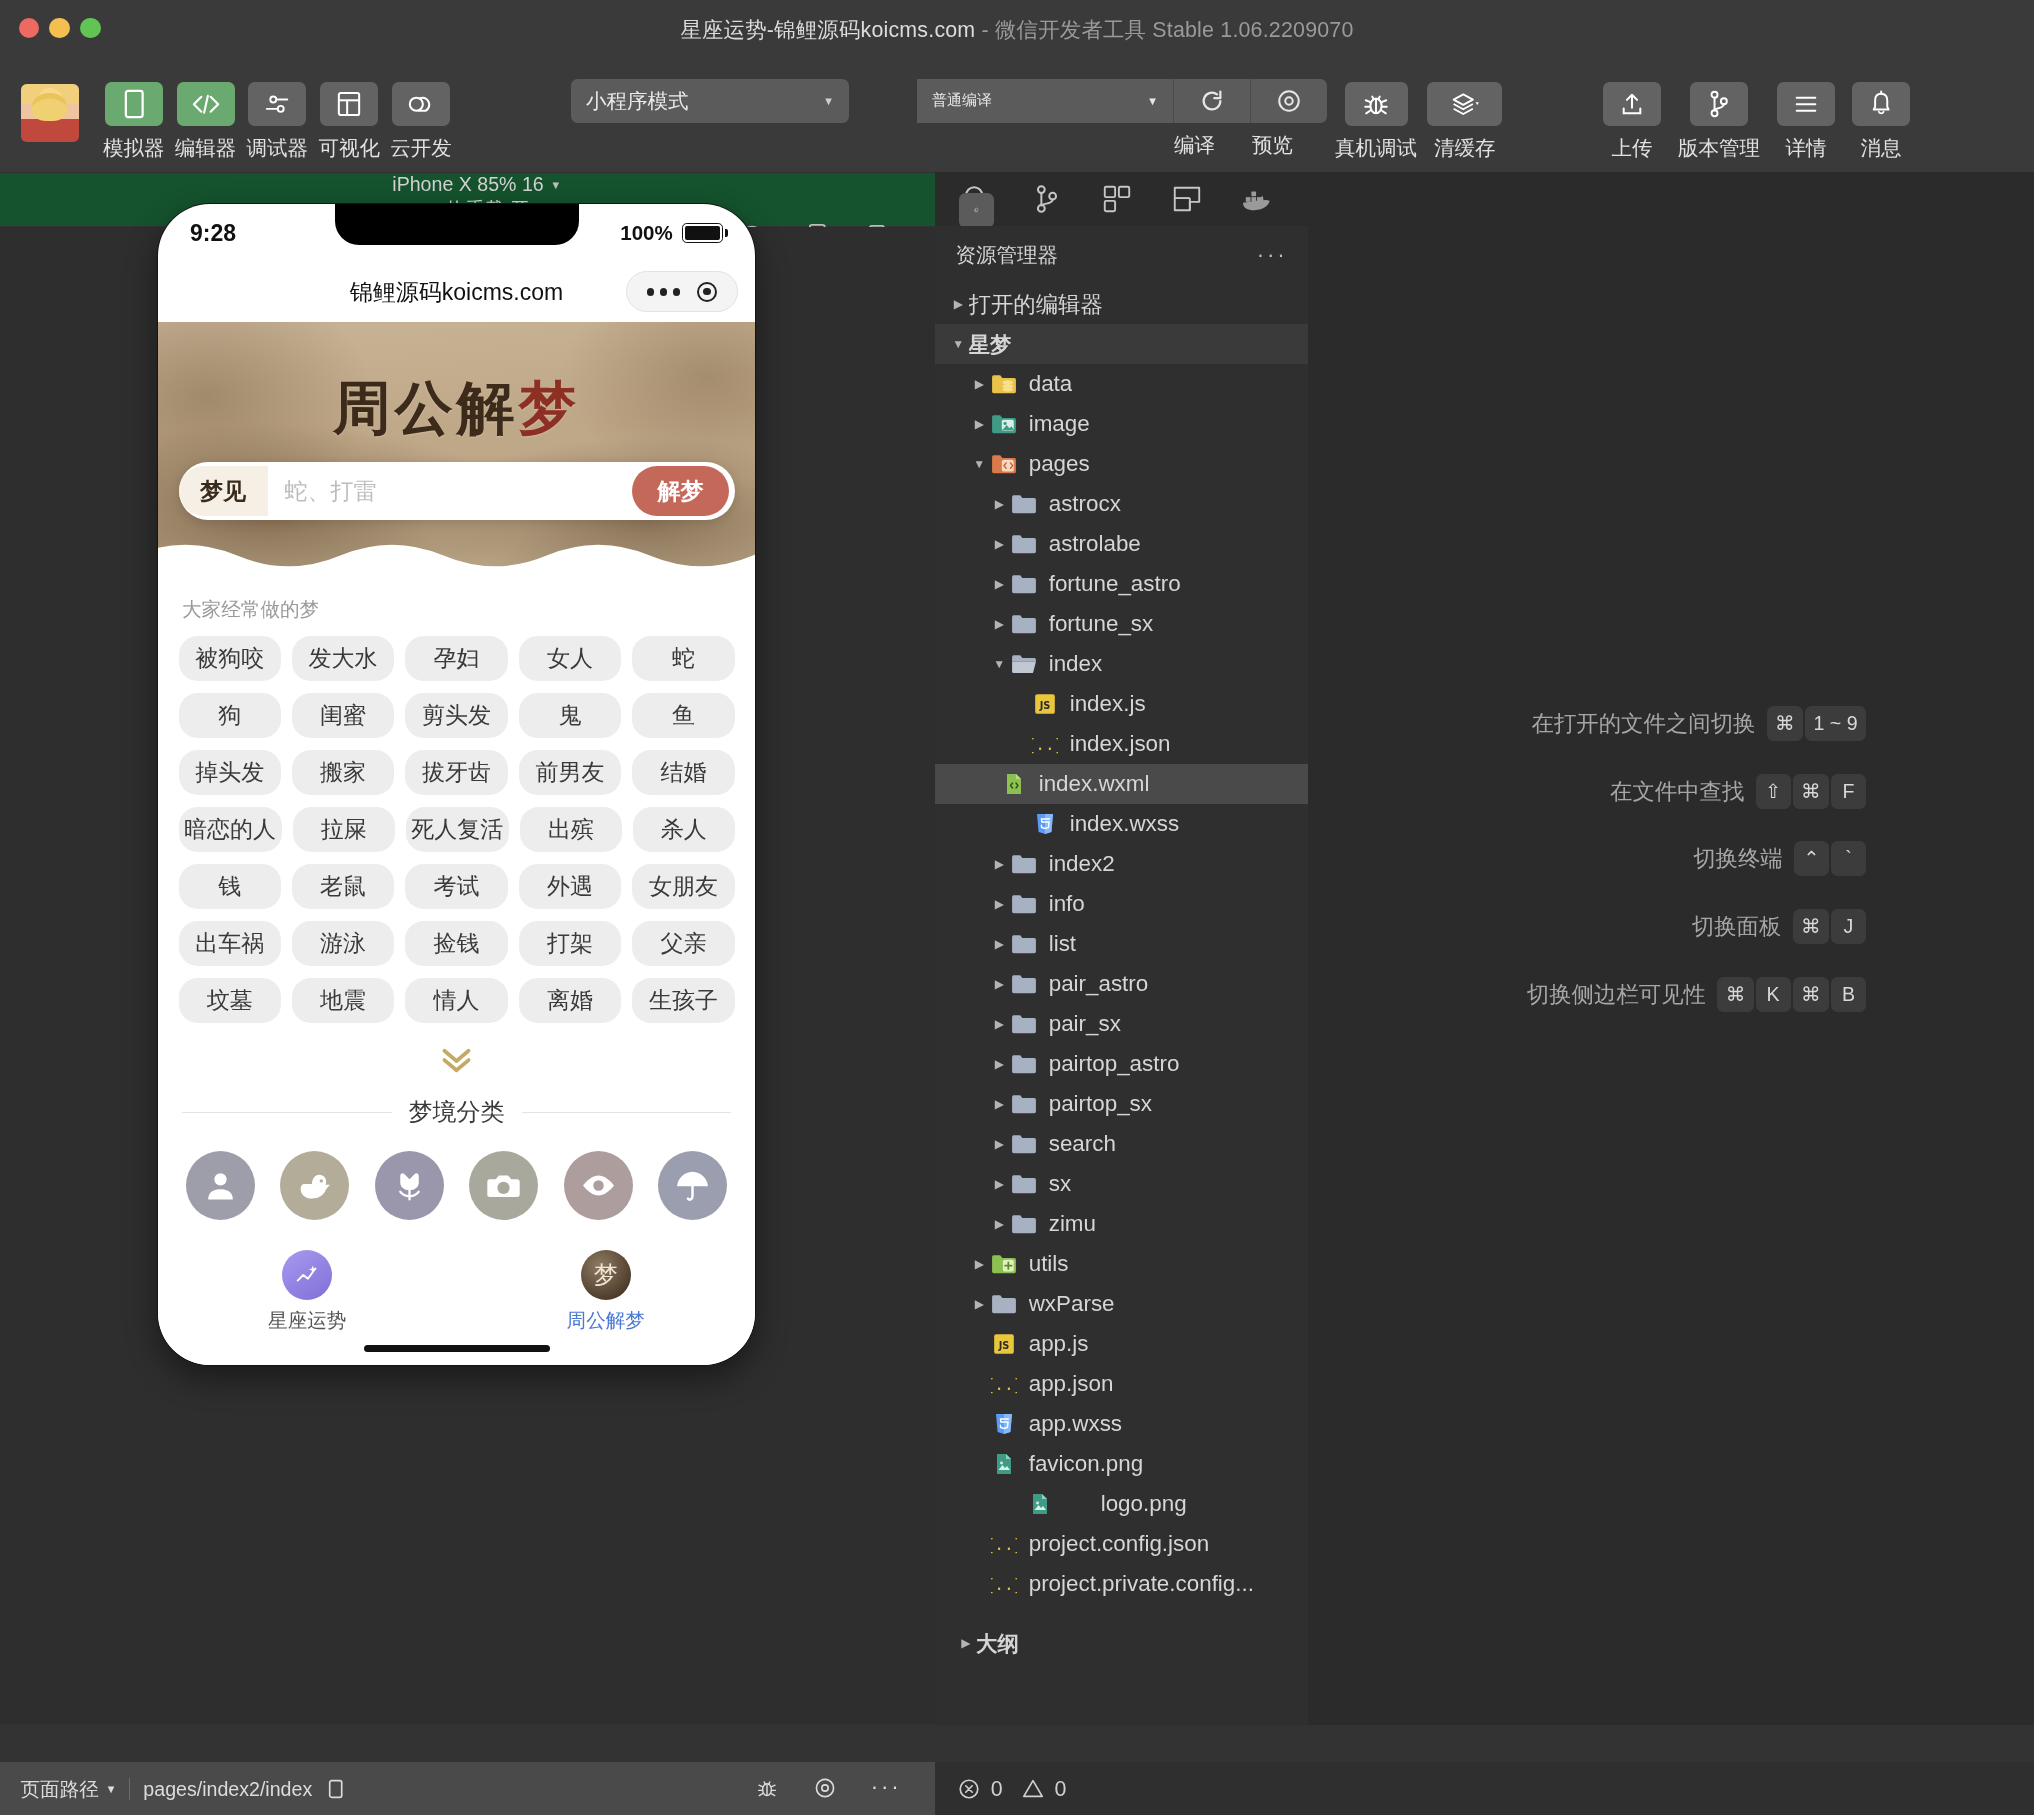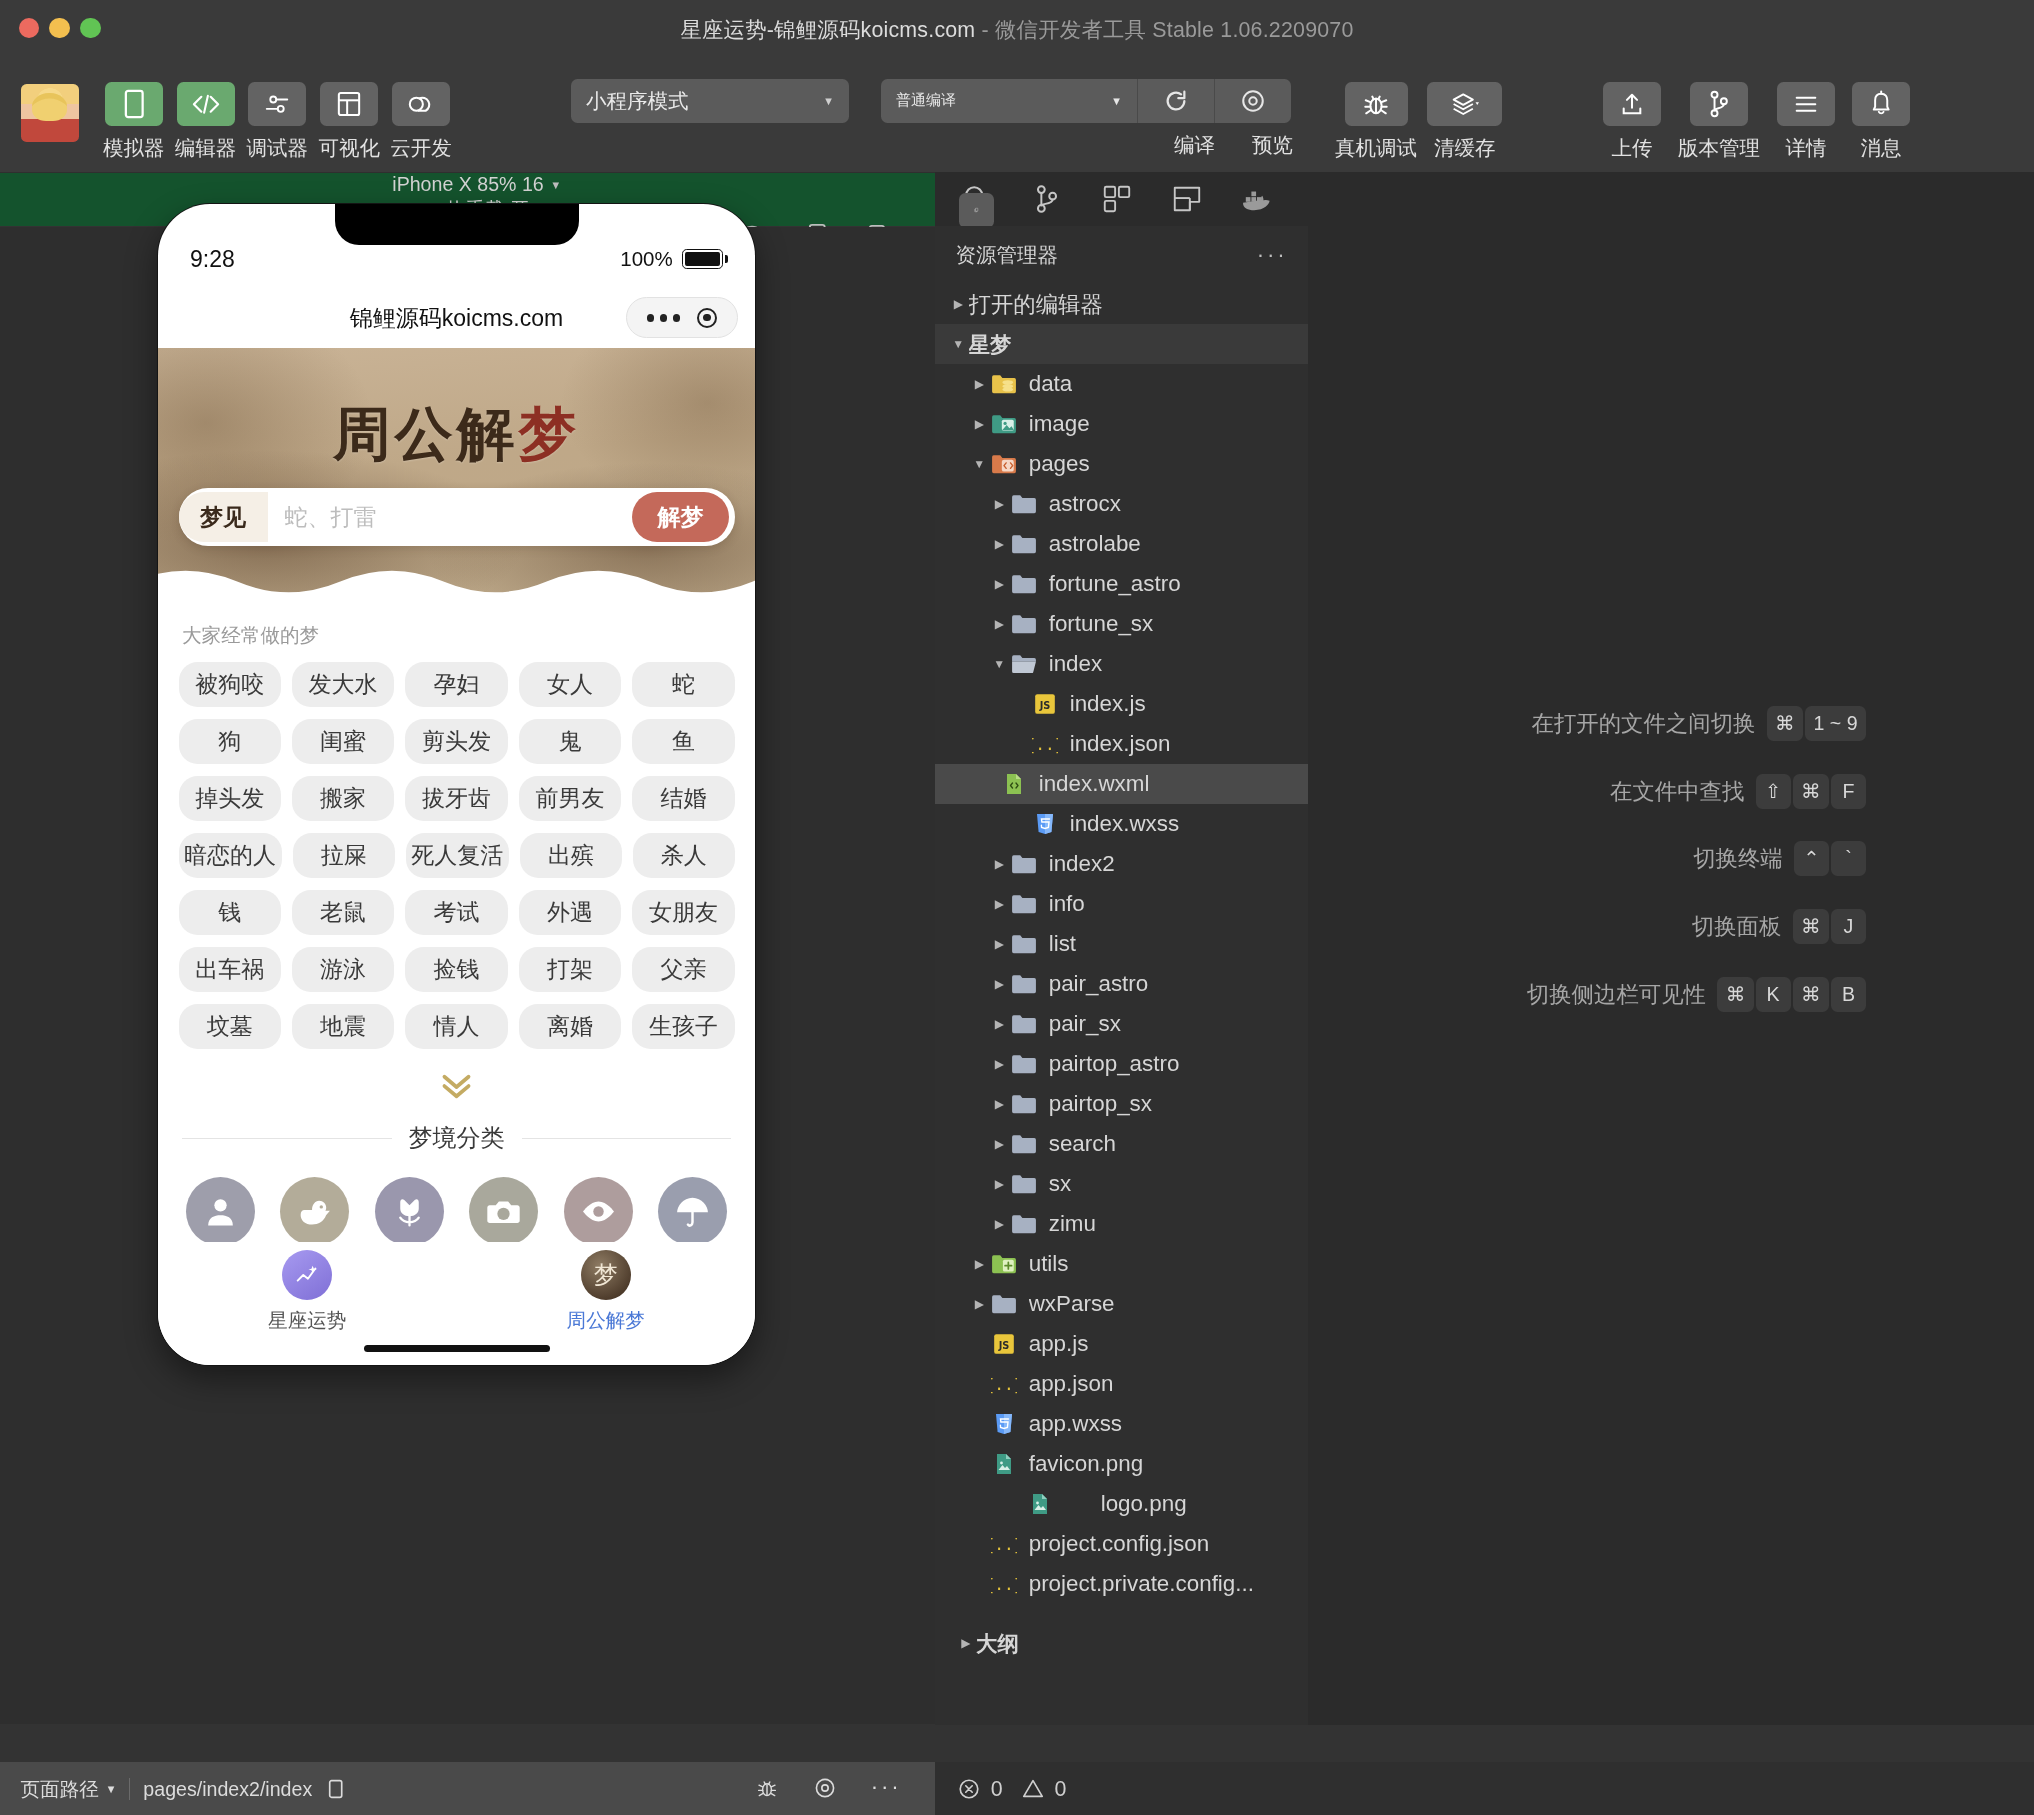--- a/index.html
+++ b/index.html
@@ -87,22 +87,21 @@
     position:absolute; left:158px; top:-23px; width:597px; height:1161px;
     background:#fff; border-radius:52px; overflow:hidden;
     box-shadow:0 0 0 0.9px #141414, 0 13px 32px rgba(0,0,0,.45);
   }
   .notch {
     position:absolute; left:50%; transform:translateX(-50%); top:0;
     width:244px; height:41px; background:#000; border-radius:0 0 24px 24px; z-index:5;
   }
   .pstatus {
     height:58px; display:flex; align-items:center; padding:8px 32px; font-size:23px; color:#111;
-    font-weight:400;
-    margin-top:26px;
+    font-weight:700;
   }
   .pstatus .right { margin-left:auto; display:flex; align-items:center; gap:9.3px; font-size:20.5px;}
   .batt { width:41px;height:20.5px;border:1.9px solid #111;border-radius:4.7px; position:relative; }
   .batt:before{content:"";position:absolute;left:1.9px;top:1.9px;bottom:1.9px;right:1.9px;background:#111;border-radius:1.9px;}
   .batt:after{content:"";position:absolute;right:-5.6px;top:5.6px;width:2.8px;height:7.5px;background:#111;border-radius:0 1.9px 1.9px 0;}
 
   .pnav { height:60px; display:flex; align-items:center; justify-content:center; position:relative; }
   .pnav .ttl { font-size:23px; color:#111; font-weight:500; }
   .capsule {
     position:absolute; right:17px; top:9.3px; width:112px;height:41px;border-radius:20.5px;
@@ -280,21 +279,21 @@
         <div class="lbl">云开发</div>
       </div>
     </div>
 
     <div class="sel" style="left:571px; width:278px;">
       <span>小程序模式</span>
       <span class="caret">▼</span>
     </div>
 
     <div class="joined" style="left:881px;">
-      <div class="seg" style="width:256px; padding:0 15px; justify-content:space-between;">
+      <div class="seg" style="width:256px; padding:0 15px; justify-content:space-between;margin-left:36px;">
         <span>普通编译</span>
         <span class="caret" style="margin-left:auto;font-size:11.2px;">▼</span>
       </div>
       <div class="seg" style="width:77px;">
         <svg width="26" height="26" viewBox="0 0 28 28">
             <path d="M23 14 A9 9 0 1 1 19.5 6.9" fill="none" stroke="#e6e6e6" stroke-width="2.4" stroke-linecap="round"></path>
             <path d="M23 4 L23 11 L16.5 11" fill="none" stroke="#e6e6e6" stroke-width="2.4" stroke-linecap="round" stroke-linejoin="round"></path>
           </svg>
       </div>
       <div class="seg" style="width:77px;">

